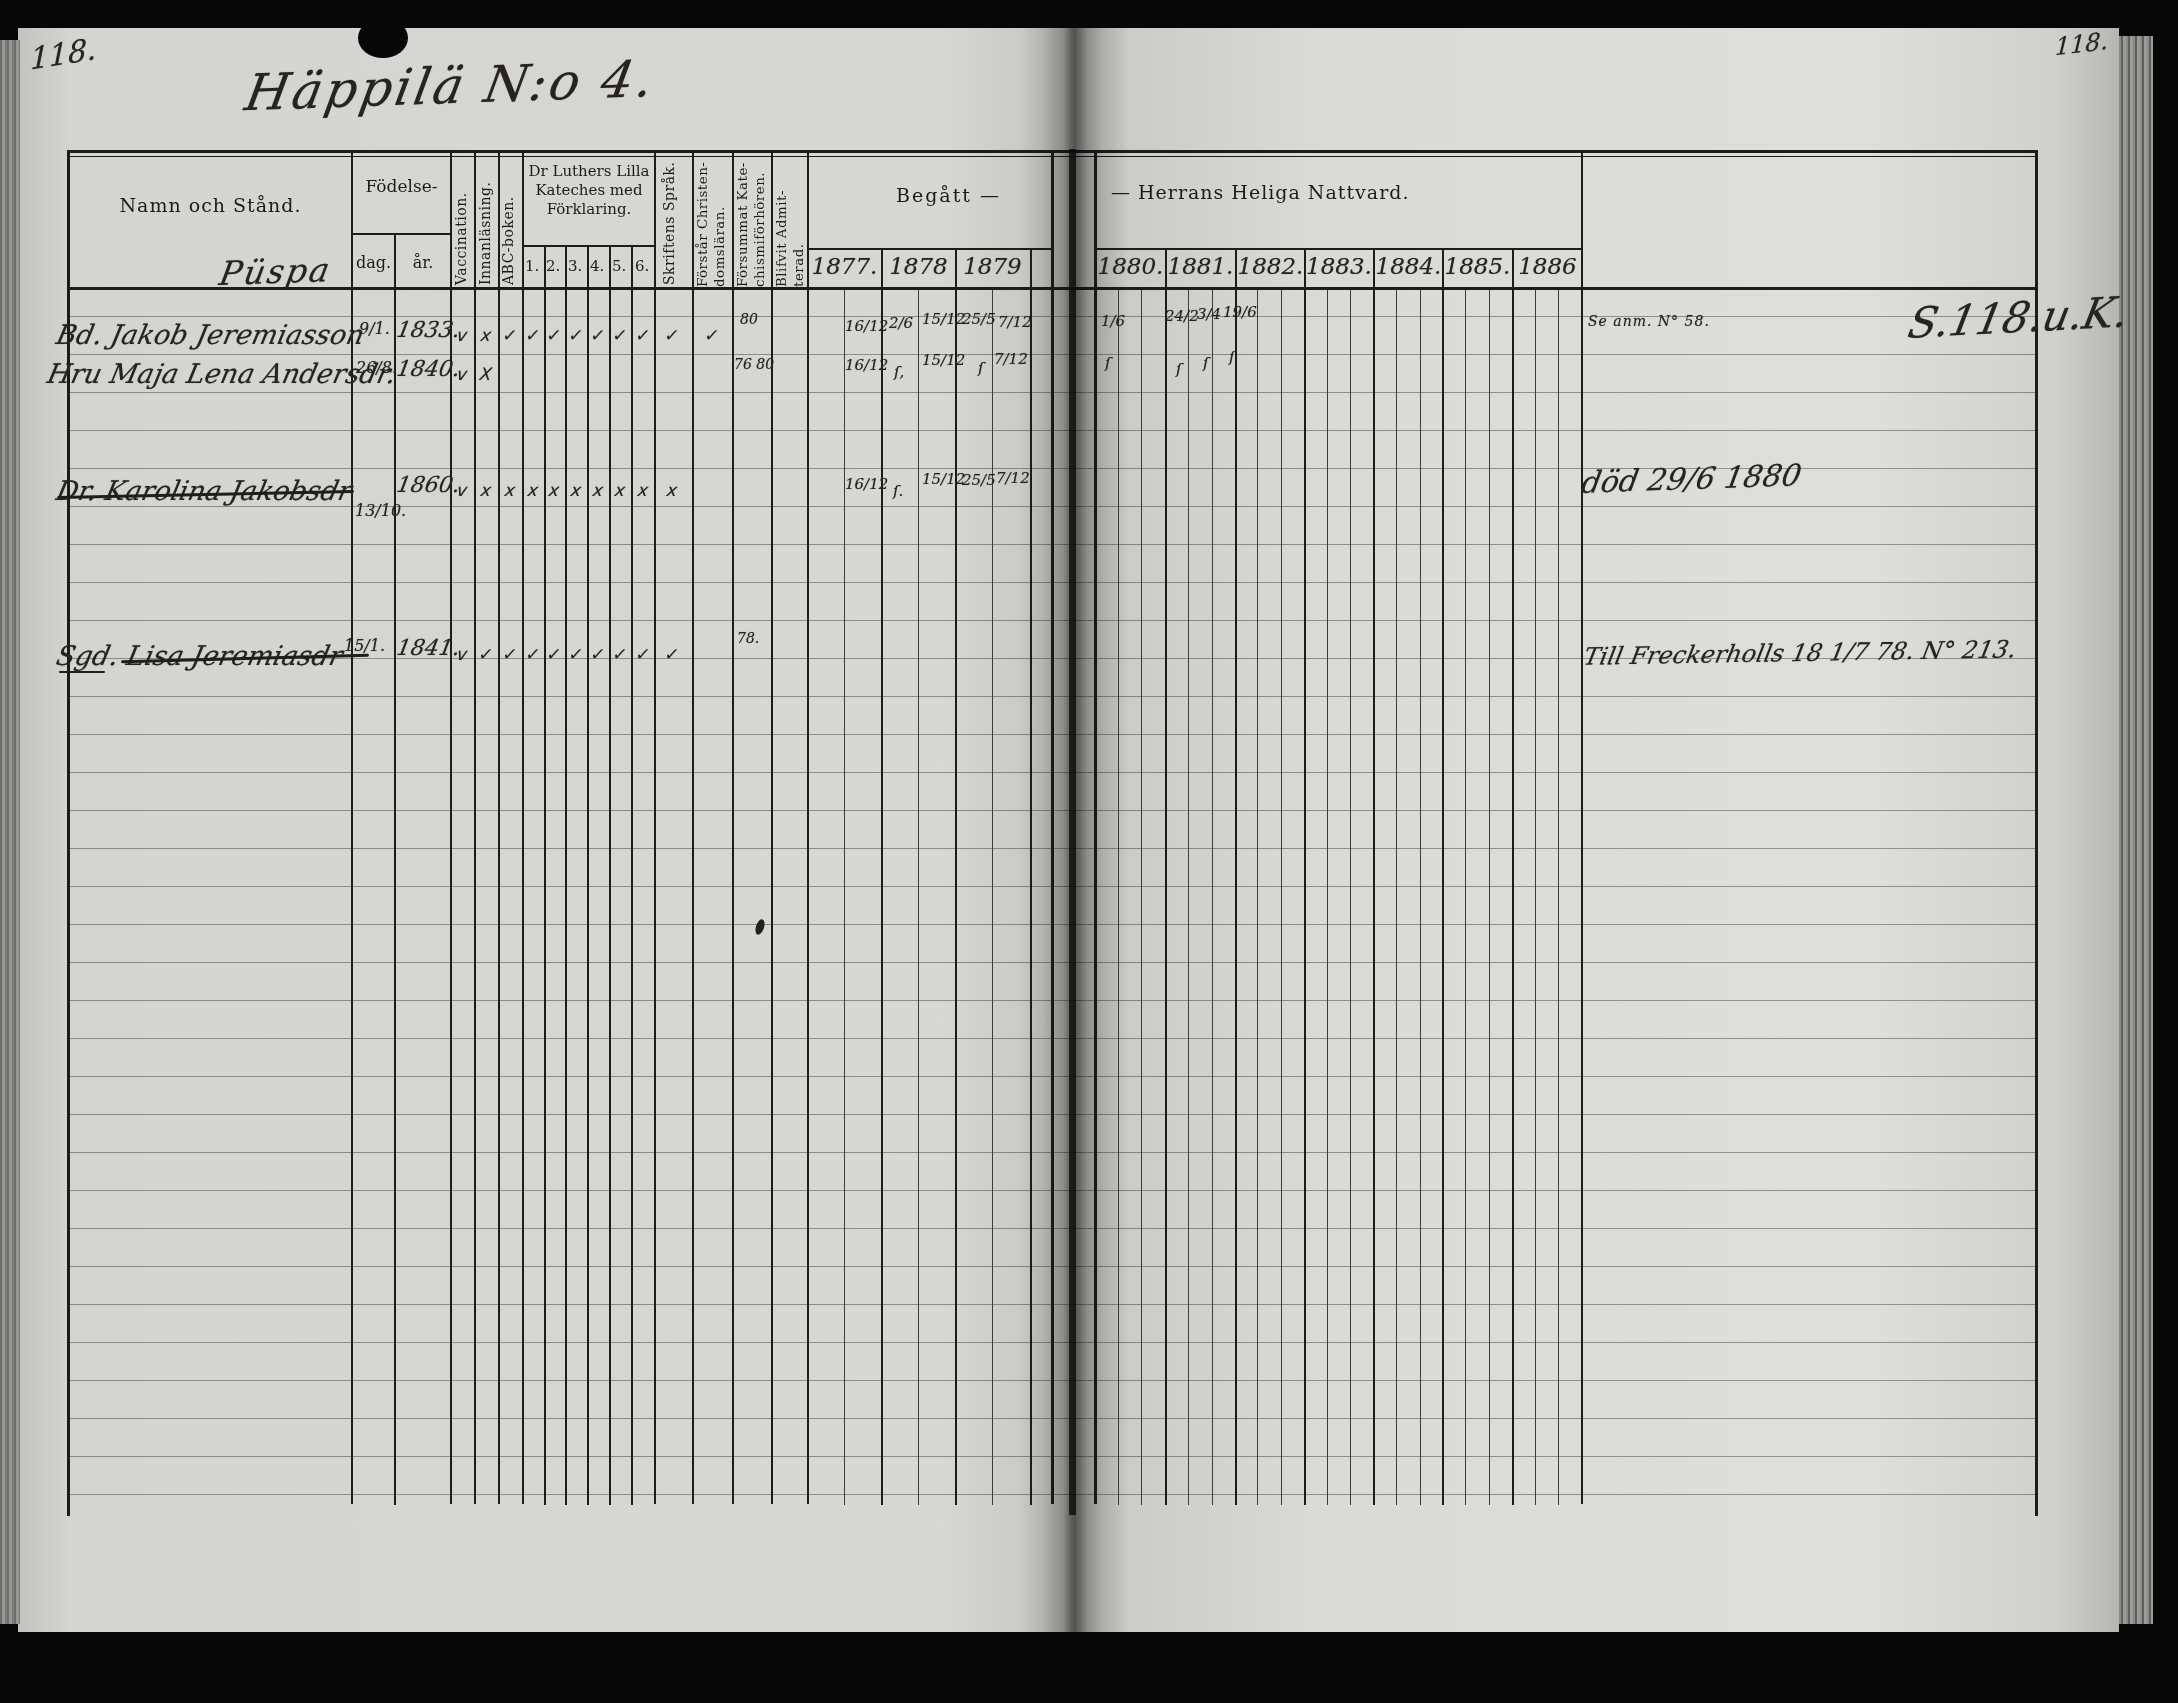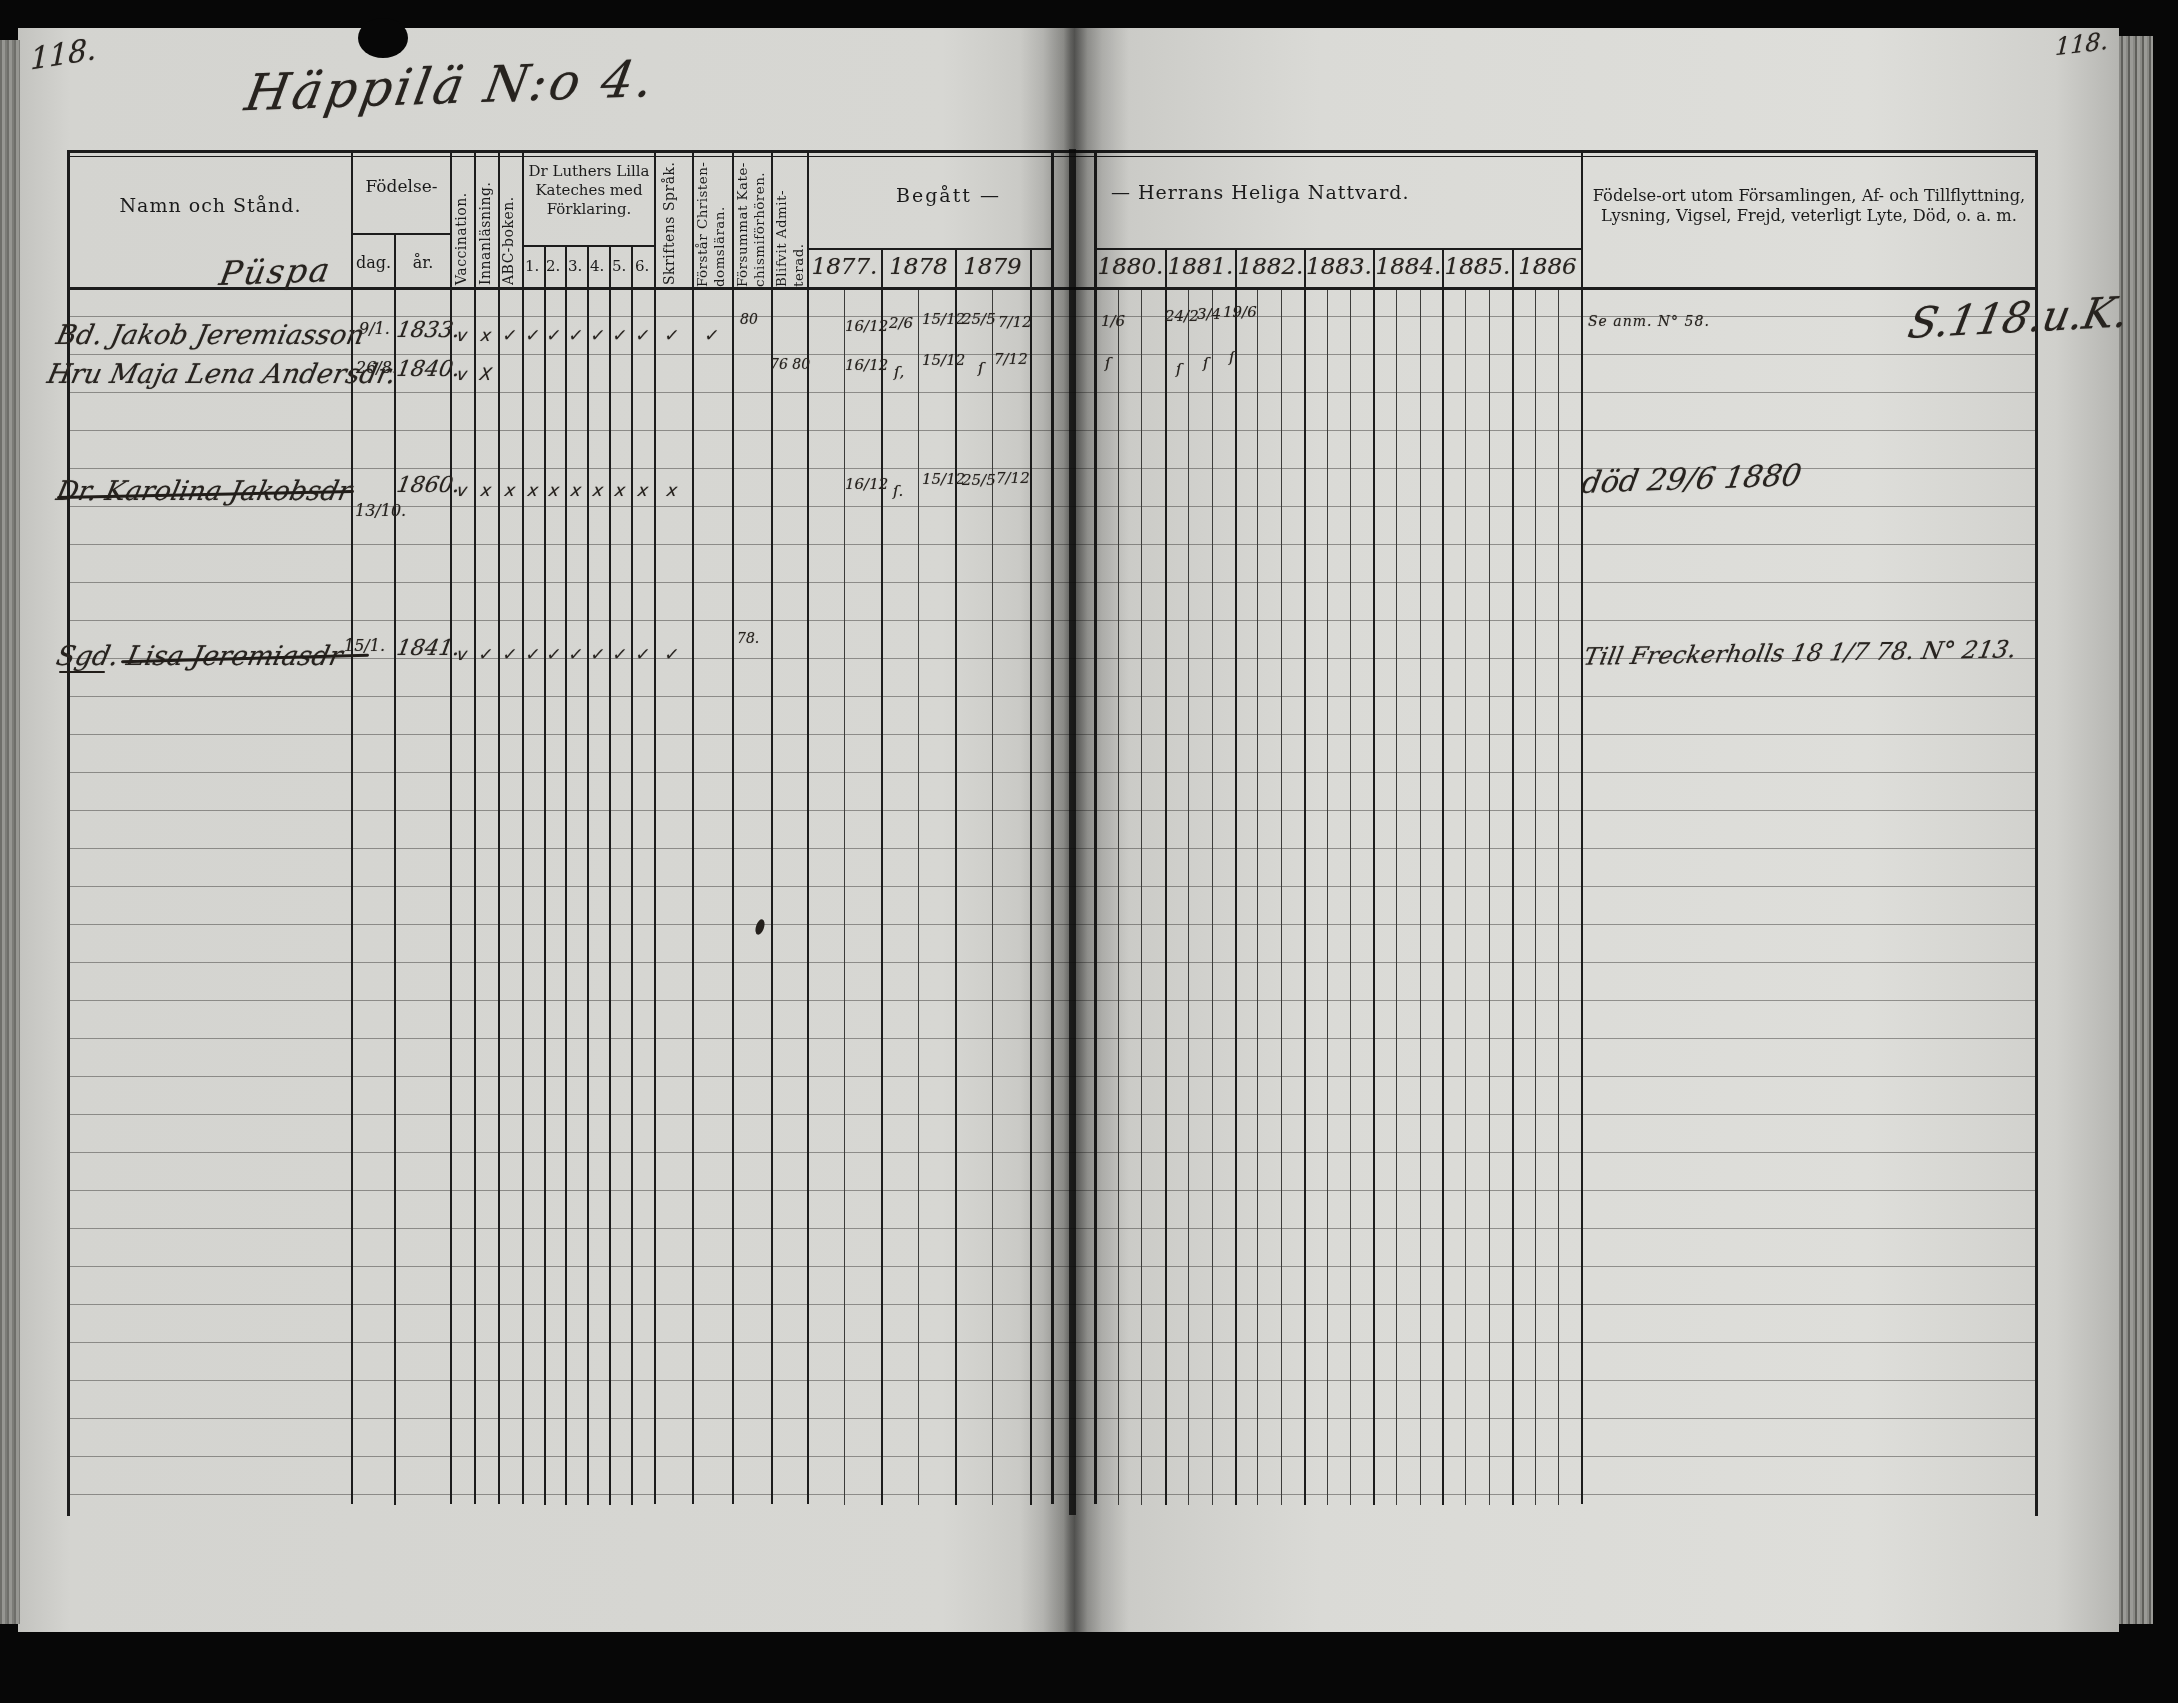--- a/index.html
+++ b/index.html
@@ -122,21 +122,20 @@
   <span class="pr" style="left:568px;top:257px;font-size:15px;">3.</span>
   <span class="pr" style="left:590px;top:257px;font-size:15px;">4.</span>
   <span class="pr" style="left:612px;top:257px;font-size:15px;">5.</span>
   <span class="pr" style="left:635px;top:257px;font-size:15px;">6.</span>
   <div class="pr vt" style="left:661px;top:160px;height:125px;font-size:14px;">Skriftens Språk.</div>
   <div class="pr vt" style="left:695px;top:160px;height:127px;width:34px;font-size:13.4px;">Förstår Christen- domsläran.</div>
   <div class="pr vt" style="left:735px;top:160px;height:127px;width:34px;font-size:13.4px;">Försummat Kate- chismiförhören.</div>
   <div class="pr vt" style="left:774px;top:160px;height:127px;width:32px;font-size:13.4px;">Blifvit Admit- terad.</div>
   <div class="pr" style="left:896px;top:184px;font-size:19px;letter-spacing:2px;">Begått  —</div>
   <div class="pr" style="left:1111px;top:181px;font-size:19px;letter-spacing:1px;">—   Herrans Heliga Nattvard.</div>
-  <div class="pr ctr" style="left:1590px;top:186px;width:438px;font-size:16.3px;">Födelse-ort utom Församlingen, Af- och Tillflyttning, Lysning, Vigsel, Frejd, veterligt Lyte, Död, o. a. m.</div>
 
   <span class="hw ctr" style="left:809px;top:253px;width:71px;font-size:23px;">1877.</span>
   <span class="hw ctr" style="left:883px;top:253px;width:71px;font-size:23px;">1878</span>
   <span class="hw ctr" style="left:957px;top:253px;width:71px;font-size:23px;">1879</span>
   <span class="hw ctr" style="left:1096px;top:253px;width:69px;font-size:23px;">1880.</span>
   <span class="hw ctr" style="left:1167px;top:253px;width:67px;font-size:23px;">1881.</span>
   <span class="hw ctr" style="left:1237px;top:253px;width:67px;font-size:23px;">1882.</span>
   <span class="hw ctr" style="left:1306px;top:253px;width:48px;font-size:23px;">1883.</span>
   <span class="hw ctr" style="left:1375px;top:253px;width:67px;font-size:23px;">1884.</span>
   <span class="hw ctr" style="left:1444px;top:253px;width:67px;font-size:23px;">1885.</span>
@@ -150,21 +149,21 @@
   <span class="hw mark" style="left:510px;top:325px;">✓</span>
   <span class="hw mark" style="left:533px;top:325px;">✓</span>
   <span class="hw mark" style="left:554px;top:325px;">✓</span>
   <span class="hw mark" style="left:576px;top:325px;">✓</span>
   <span class="hw mark" style="left:598px;top:325px;">✓</span>
   <span class="hw mark" style="left:620px;top:325px;">✓</span>
   <span class="hw mark" style="left:643px;top:325px;">✓</span>
   <span class="hw mark" style="left:672px;top:325px;">✓</span>
   <span class="hw mark" style="left:712px;top:325px;">✓</span>
   <span class="hw" style="left:740px;top:311px;font-size:14px;">80</span>
-  <span class="hw" style="left:734px;top:356px;font-size:14px;padding-left:36px;">76 80</span>
+  <span class="hw" style="left:734px;top:356px;font-size:14px;">76 80</span>
   <span class="hw frac" style="left:845px;top:317px;">16/12</span>
   <span class="hw frac" style="left:889px;top:314px;">2/6</span>
   <span class="hw frac" style="left:922px;top:310px;">15/12</span>
   <span class="hw frac" style="left:962px;top:310px;">25/5</span>
   <span class="hw frac" style="left:998px;top:313px;">7/12</span>
   <span class="hw frac" style="left:1101px;top:312px;">1/6</span>
   <span class="hw frac" style="left:1165px;top:307px;">24/2</span>
   <span class="hw frac" style="left:1197px;top:305px;">3/4</span>
   <span class="hw frac" style="left:1223px;top:303px;">19/6</span>
   <span class="hw" style="left:1588px;top:313px;font-size:14px;letter-spacing:1px;">Se anm. N° 58.</span>

